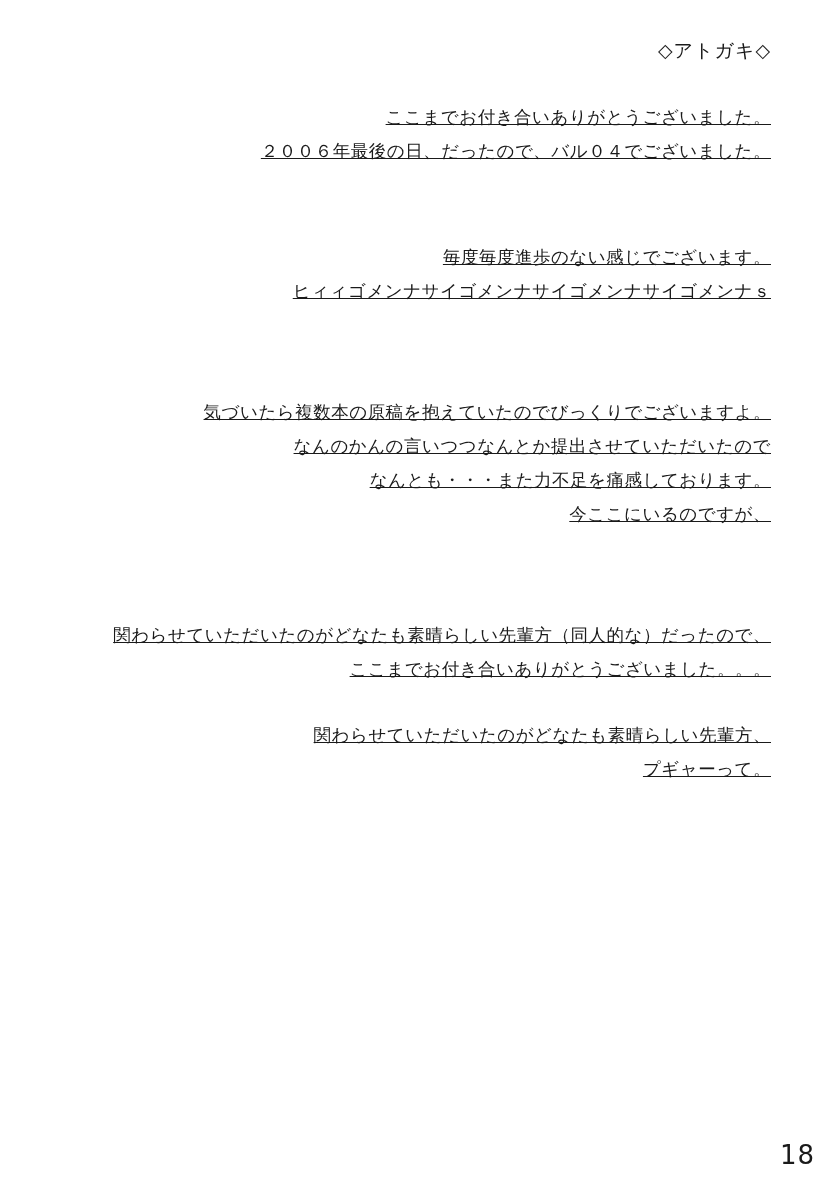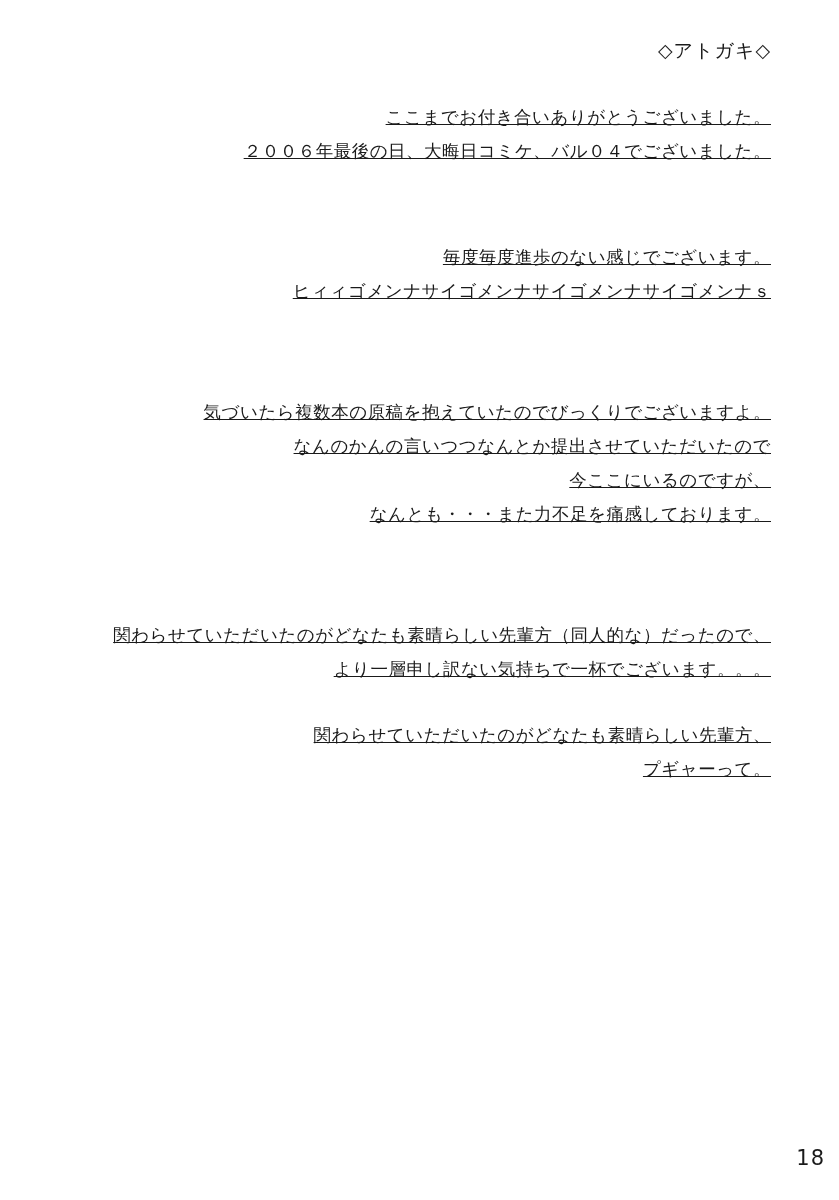--- a/index.html
+++ b/index.html
@@ -54,53 +54,53 @@
 
   #block-greeting .line,
   #block-progress .line,
   #block-winter .line,
   #block-thanks .line,
   #block-closing .line {
     padding-right: 68px;
   }
   .page-number {
     position: absolute;
-    right: 14px;
+    right: 24px;
     bottom: 30px;
-    font-size: 21px;
+    font-size: 26px;
     letter-spacing: 1px;
   }
 </style>
 </head>
 <body>
 
 <div class="page">
 
   <div class="afterword-title">◇アトガキ◇</div>
 
   <div class="block align-right" id="block-greeting">
     <span class="line">ここまでお付き合いありがとうございました。</span>
-    <span class="line">２００６年最後の日、大晦日コミケ、バル０４でございました。</span>
+    <span class="line">２００６年最後の日、だったので、バル０４でございました。</span>
   </div>
 
   <div class="block align-right" id="block-progress">
     <span class="line">毎度毎度進歩のない感じでございます。</span>
     <span class="line">ヒィィゴメンナサイゴメンナサイゴメンナサイゴメンナｓ</span>
   </div>
 
   <div class="block align-right" id="block-winter">
     <span class="line">気づいたら複数本の原稿を抱えていたのでびっくりでございますよ。</span>
     <span class="line">なんのかんの言いつつなんとか提出させていただいたので</span>
+    <span class="line">なんとも・・・また力不足を痛感しております。</span>
     <span class="line">今ここにいるのですが、</span>
-    <span class="line">なんとも・・・また力不足を痛感しております。</span>
   </div>
 
   <div class="block align-right" id="block-thanks">
     <span class="line">関わらせていただいたのがどなたも素晴らしい先輩方（同人的な）だったので、</span>
-    <span class="line">より一層申し訳ない気持ちで一杯でございます。。。</span>
+    <span class="line">ここまでお付き合いありがとうございました。。。</span>
   </div>
 
   <div class="block align-right" id="block-closing">
     <span class="line">関わらせていただいたのがどなたも素晴らしい先輩方、</span>
     <span class="line">プギャーって。</span>
   </div>
 
   <div class="page-number">18</div>
 
 </div>

